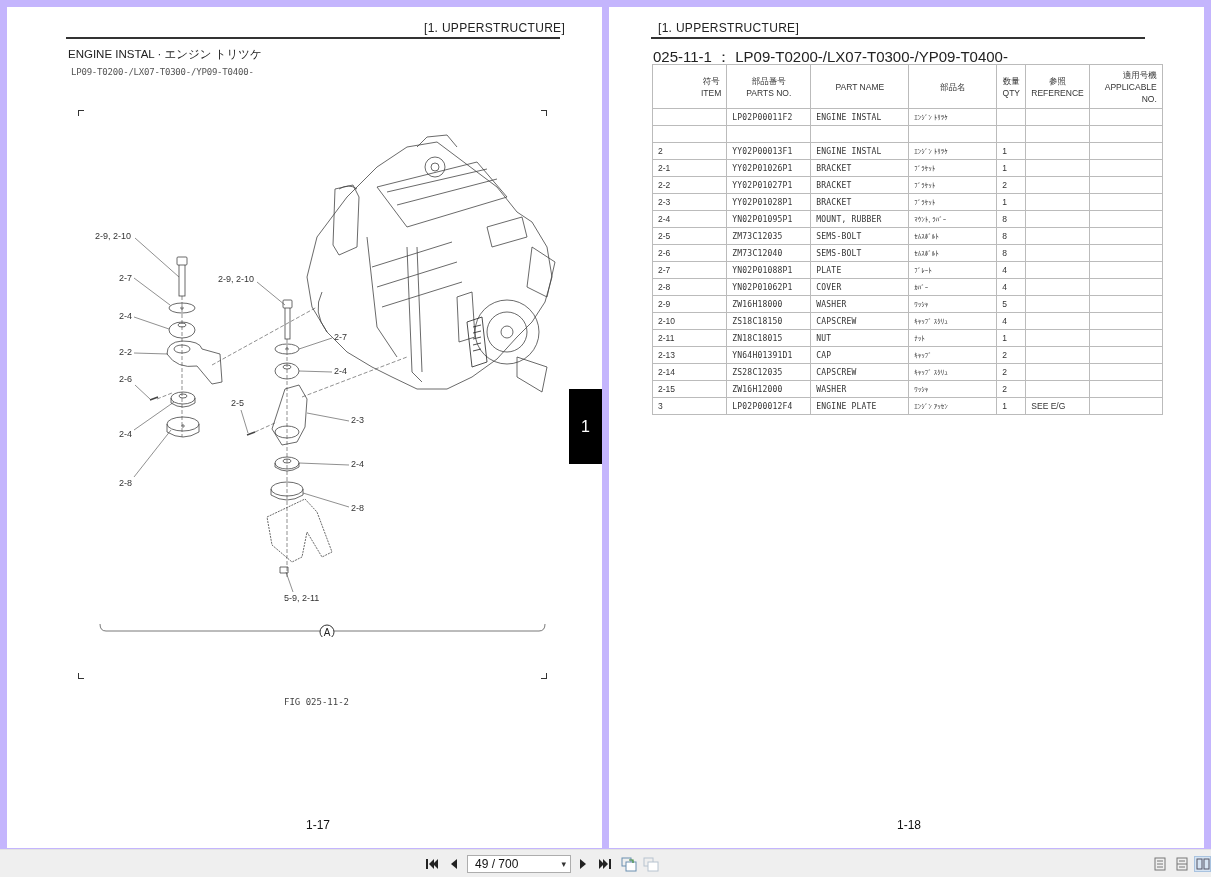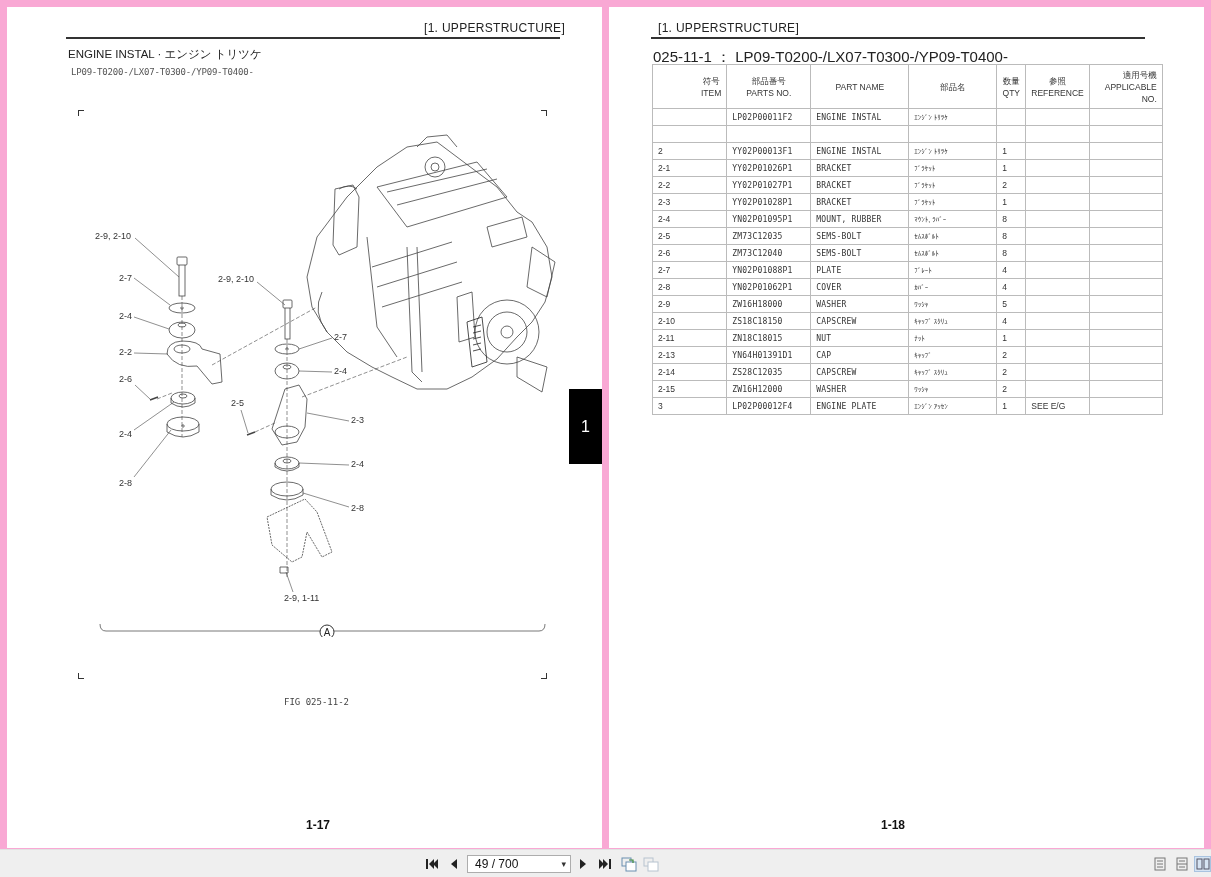--- a/index.html
+++ b/index.html
@@ -1,38 +1,38 @@
 <!DOCTYPE html>
 <html><head>
 <meta charset="utf-8">
 <style>
   * { box-sizing: border-box; margin: 0; padding: 0; }
   html, body { width: 1211px; height: 877px; overflow: hidden; background: #a8a8a8; font-family: "Liberation Sans", sans-serif; color: #222; }
-  .viewer { position: absolute; left: 0; top: 0; width: 1211px; height: 849px; background: #f9a8d4; }
+  .viewer { position: absolute; left: 0; top: 0; width: 1211px; height: 849px; background: #c4b5fd; }
   .page { position: absolute; top: 7px; height: 841px; background: #fff; }
   .page-left { left: 7px; width: 595px; }
   .page-right { left: 609px; width: 595px; }
 
   .section-head { position: absolute; font-size: 12px; letter-spacing: 0.3px; color: #222; }
   .rule { position: absolute; height: 2px; background: #333; }
 
   .left-title { position: absolute; left: 61px; top: 40px; font-size: 11.5px; color: #222; }
   .left-sub { position: absolute; left: 64px; top: 60px; font-size: 9px; color: #555; font-family: "DejaVu Sans Mono", monospace; letter-spacing: -0.2px; }
 
   .crop { position: absolute; width: 6px; height: 6px; border-color: #333; border-style: solid; }
   .crop.tl { left: 71px; top: 103px; border-width: 1px 0 0 1px; }
   .crop.tr { left: 534px; top: 103px; border-width: 1px 1px 0 0; }
   .crop.bl { left: 71px; top: 666px; border-width: 0 0 1px 1px; }
   .crop.br { left: 534px; top: 666px; border-width: 0 1px 1px 0; }
 
   .diagram { position: absolute; left: 70px; top: 120px; width: 480px; height: 510px; }
   .callout { position: absolute; font-size: 9px; color: #333; white-space: nowrap; }
 
   .fig-caption { position: absolute; left: 277px; top: 690px; font-size: 9px; color: #444; font-family: "DejaVu Sans Mono", monospace; }
-  .page-num { position: absolute; top: 811px; font-size: 12px; font-weight: bold; color: #111; text-align: center; }
+  .page-num { position: absolute; top: 811px; font-size: 12px; font-weight: normal; color: #111; text-align: center; }
 
   .tab-marker { position: absolute; left: 562px; top: 382px; width: 33px; height: 75px; background: #000; color: #fff; font-size: 16px; display: flex; align-items: center; justify-content: center; }
 
   .right-sub { position: absolute; left: 44px; top: 41px; font-size: 15px; color: #222; }
   table.parts { position: absolute; left: 43px; top: 57px; border-collapse: collapse; font-size: 8.5px; color: #333; }
   table.parts th, table.parts td { border: 1px solid #bbb; height: 17px; padding: 0 5px; text-align: left; font-weight: normal; white-space: nowrap; }
   table.parts th { text-align: center; height: 44px; line-height: 12px; font-size: 8.5px; }
   table.parts td.mono { font-family: "DejaVu Sans Mono", monospace; font-size: 8px; letter-spacing: 0.2px; }
   table.parts td.kana { font-size: 7px; }
 
@@ -167,21 +167,21 @@
       <div class="callout" style="left:42px; top:247px;">2-6</div>
       <div class="callout" style="left:42px; top:302px;">2-4</div>
       <div class="callout" style="left:42px; top:351px;">2-8</div>
       <div class="callout" style="left:141px; top:147px;">2-9, 2-10</div>
       <div class="callout" style="left:257px; top:205px;">2-7</div>
       <div class="callout" style="left:257px; top:239px;">2-4</div>
       <div class="callout" style="left:154px; top:271px;">2-5</div>
       <div class="callout" style="left:274px; top:288px;">2-3</div>
       <div class="callout" style="left:274px; top:332px;">2-4</div>
       <div class="callout" style="left:274px; top:376px;">2-8</div>
-      <div class="callout" style="left:207px; top:466px;">2-9, 1-11</div>
+      <div class="callout" style="left:207px; top:466px;">5-9, 2-11</div>
     </div>
 
     <div class="fig-caption">FIG 025-11-2</div>
     <div class="page-num" style="left:299px;">1-17</div>
     <div class="tab-marker">1</div>
   </div>
 
   <div class="page page-right">
     <div class="section-head" style="left:49px; top:14px;">[1.   UPPERSTRUCTURE]</div>
     <div class="rule" style="left:42px; top:30px; width:494px;"></div>
@@ -358,21 +358,21 @@
             <td class="mono">LP02P00012F4</td>
             <td class="mono">ENGINE PLATE</td>
             <td class="kana">ｴﾝｼﾞﾝ ｱｯｾﾝ</td>
             <td>1</td>
             <td>SEE E/G</td>
             <td></td>
           </tr>
       </tbody>
     </table>
 
-    <div class="page-num" style="left:272px;">1-18</div>
+    <div class="page-num" style="left:288px;">1-18</div>
   </div>
 </div>
 
 <div class="toolbar">
   <div class="tb-btn" style="left:424px;">
     <svg width="14" height="12" viewBox="0 0 14 12">
         <rect x="1" y="1" width="2" height="10" fill="#222"></rect>
         <path d="M9 1 L4 6 L9 11 Z" fill="#222"></path>
         <path d="M13 1 L8 6 L13 11 Z" fill="#222"></path>
       </svg>

